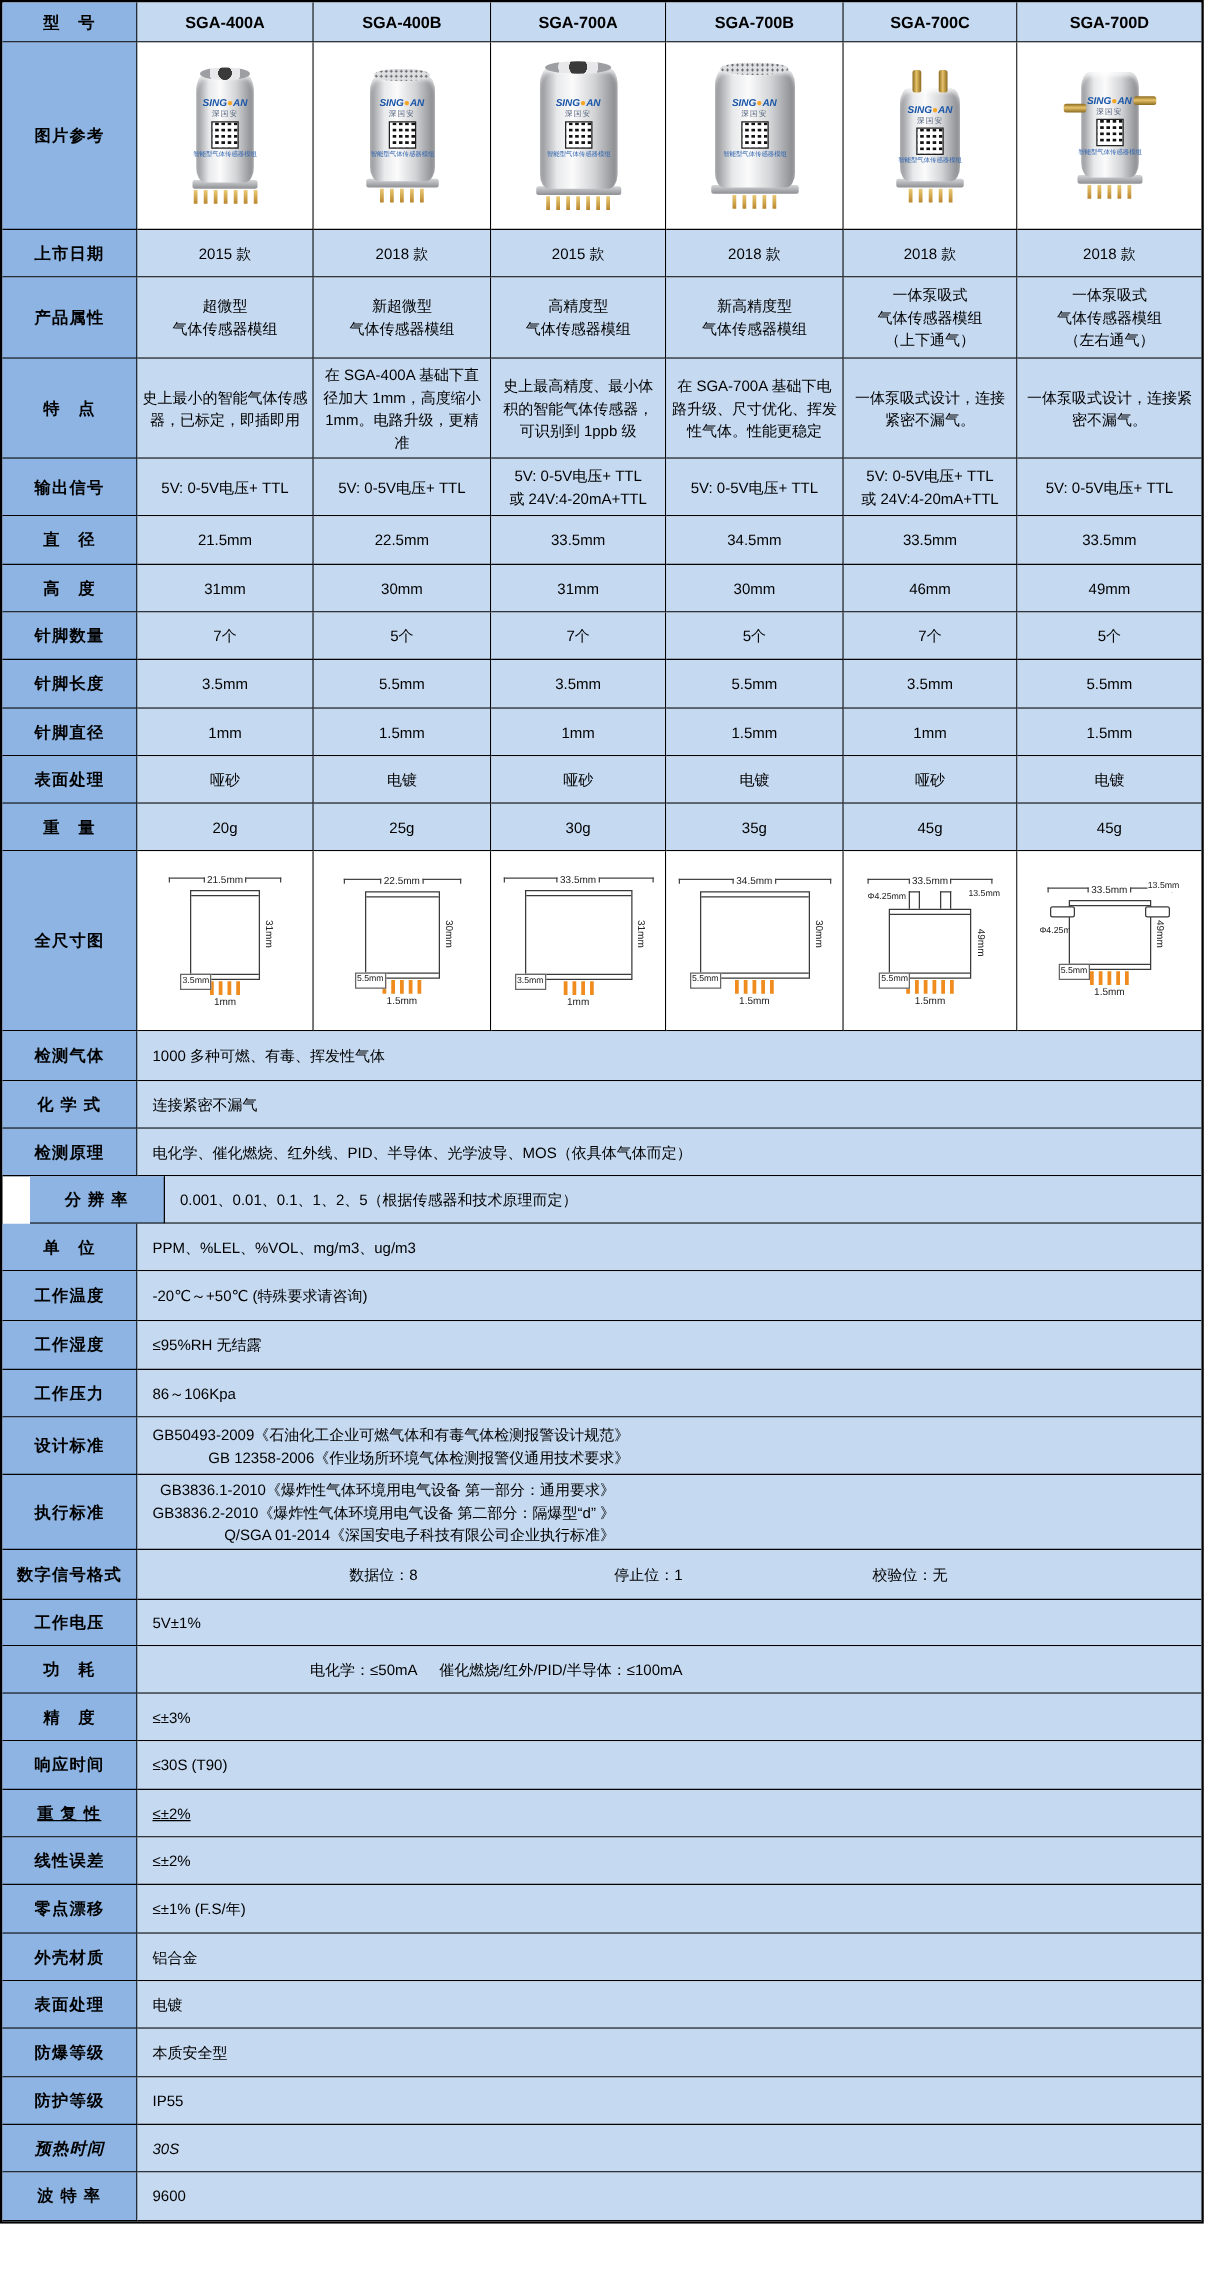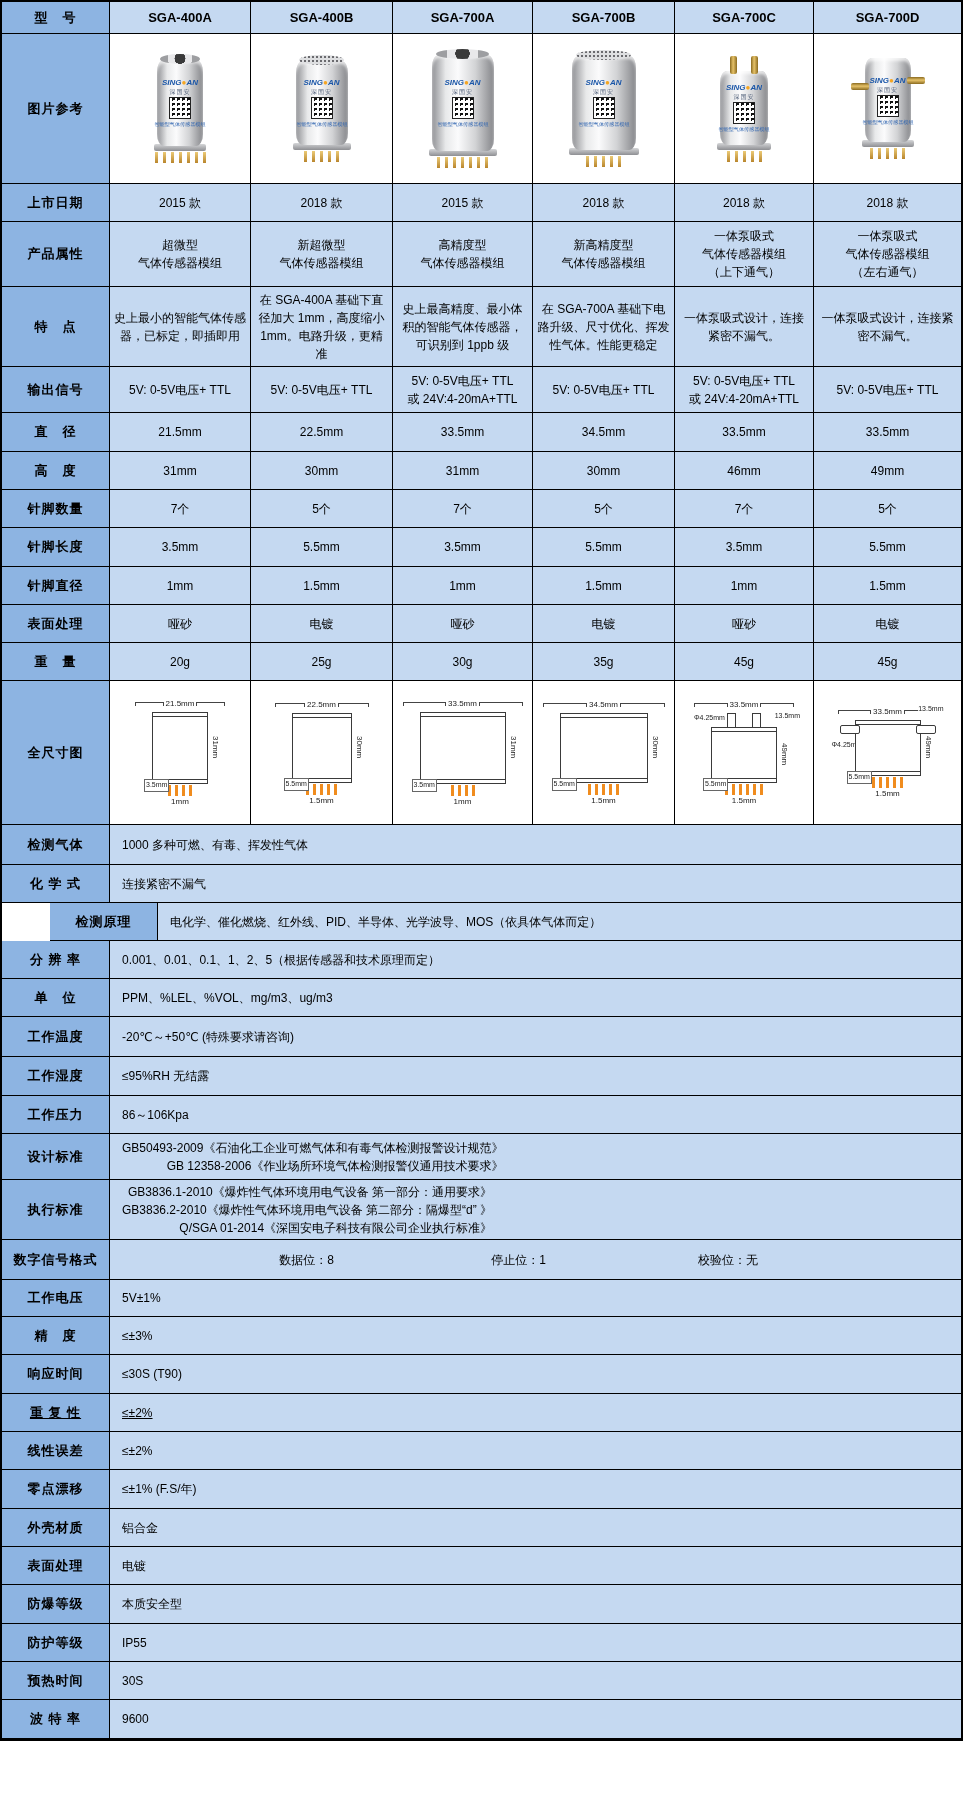--- a/index.html
+++ b/index.html
@@ -192,25 +192,25 @@
       <div class="cell white"><div class="dg" style="width: 100px;"><div class="dim-h"><span class="dim-label">33.5mm</span></div><span class="sm" style="left: -6px; top: 34px;">Φ4.25mm</span><span class="sm" style="right: -6px; top: -2px;">13.5mm</span><div style="position: relative;"><div class="dg-body" style="width: 66px; height: 56px;"><div class="tube h" style="position: absolute; left: -16px; top: 4px; background: rgb(255, 255, 255); border: 1px solid rgb(58, 58, 58);"></div><div class="tube h" style="position: absolute; right: -16px; top: 4px; background: rgb(255, 255, 255); border: 1px solid rgb(58, 58, 58);"></div></div><span class="dim-v" style="right: -13px; top: 16px;">49mm</span><span class="sm boxed" style="left: -8px; bottom: -8px;">5.5mm</span></div><div class="dg-pins"><div class="dg-pin"></div><div class="dg-pin"></div><div class="dg-pin"></div><div class="dg-pin"></div><div class="dg-pin"></div></div><div class="pin-dia-lbl">1.5mm</div></div></div>
     </div>
     <div class="row r2" style="height: 40px;">
       <div class="cell lbl">检测气体</div>
       <div class="cell val">1000 多种可燃、有毒、挥发性气体</div>
     </div>
     <div class="row r2" style="height: 38px;">
       <div class="cell lbl">化 学 式</div>
       <div class="cell val">连接紧密不漏气</div>
     </div>
-    <div class="row r2" style="height: 38px; margin-left: 48px;">
+    <div class="row r2" style="height: 38px;">
       <div class="cell lbl">检测原理</div>
       <div class="cell val">电化学、催化燃烧、红外线、PID、半导体、光学波导、MOS（依具体气体而定）</div>
     </div>
-    <div class="row r2" style="height: 38px;">
+    <div class="row r2" style="height: 38px; padding-left: 22px;">
       <div class="cell lbl">分 辨 率</div>
       <div class="cell val">0.001、0.01、0.1、1、2、5（根据传感器和技术原理而定）</div>
     </div>
     <div class="row r2" style="height: 38px;">
       <div class="cell lbl">单　位</div>
       <div class="cell val">PPM、%LEL、%VOL、mg/m3、ug/m3</div>
     </div>
     <div class="row r2" style="height: 40px;">
       <div class="cell lbl">工作温度</div>
       <div class="cell val">-20℃～+50℃ (特殊要求请咨询)</div>
@@ -236,20 +236,24 @@
     </div>
     <div class="row r2" style="height: 40px;">
       <div class="cell lbl">数字信号格式</div>
       <div class="cell val"><span class="part">数据位：8</span><span class="part">停止位：1</span><span class="part">校验位：无</span></div>
     </div>
     <div class="row r2" style="height: 37px;">
       <div class="cell lbl">工作电压</div>
       <div class="cell val">5V±1%</div>
     </div>
     <div class="row r2" style="height: 38px;">
+      <div class="cell lbl">功　耗</div>
+      <div class="cell val"><span class="part">电化学：≤50mA</span><span class="part">催化燃烧/红外/PID/半导体：≤100mA</span></div>
+    </div>
+    <div class="row r2" style="height: 38px;">
       <div class="cell lbl">精　度</div>
       <div class="cell val">≤±3%</div>
     </div>
     <div class="row r2" style="height: 39px;">
       <div class="cell lbl">响应时间</div>
       <div class="cell val">≤30S (T90)</div>
     </div>
     <div class="row r2" style="height: 38px; text-decoration: underline;">
       <div class="cell lbl">重 复 性</div>
       <div class="cell val">≤±2%</div>
@@ -271,21 +275,21 @@
       <div class="cell val">电镀</div>
     </div>
     <div class="row r2" style="height: 39px;">
       <div class="cell lbl">防爆等级</div>
       <div class="cell val">本质安全型</div>
     </div>
     <div class="row r2" style="height: 38px;">
       <div class="cell lbl">防护等级</div>
       <div class="cell val">IP55</div>
     </div>
-    <div class="row r2" style="height: 38px;">
+    <div class="row r2" style="height: 38px; font-style: italic;">
       <div class="cell lbl">预热时间</div>
       <div class="cell val">30S</div>
     </div>
     <div class="row r2" style="height: 39px;">
       <div class="cell lbl">波 特 率</div>
       <div class="cell val">9600</div>
     </div>
   </div>
 
 </body></html>

